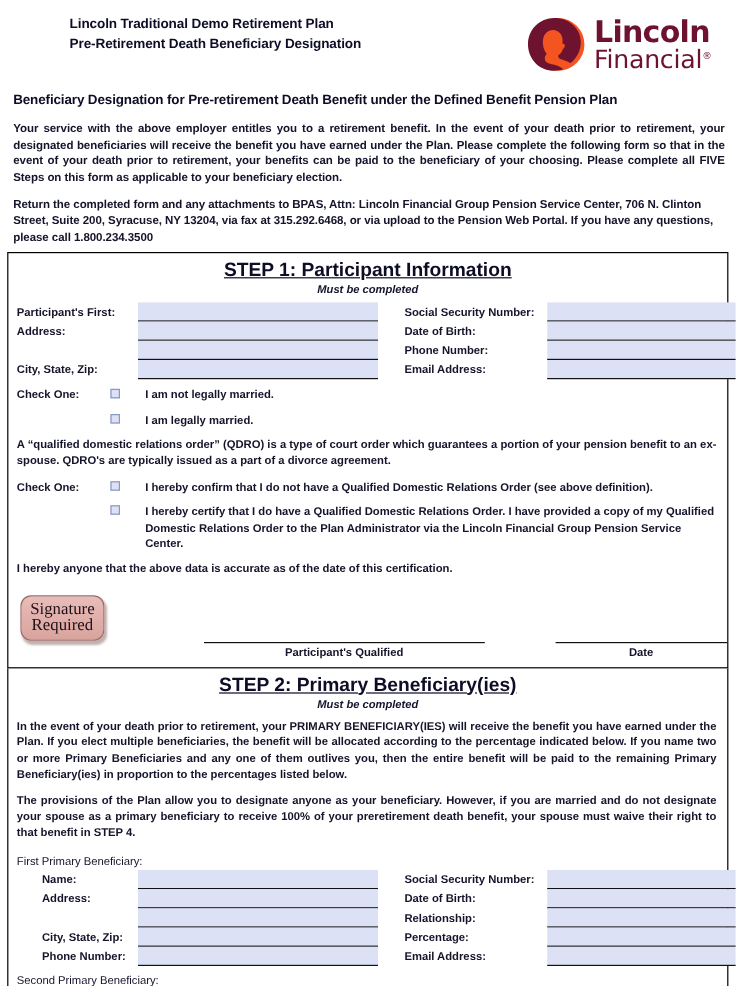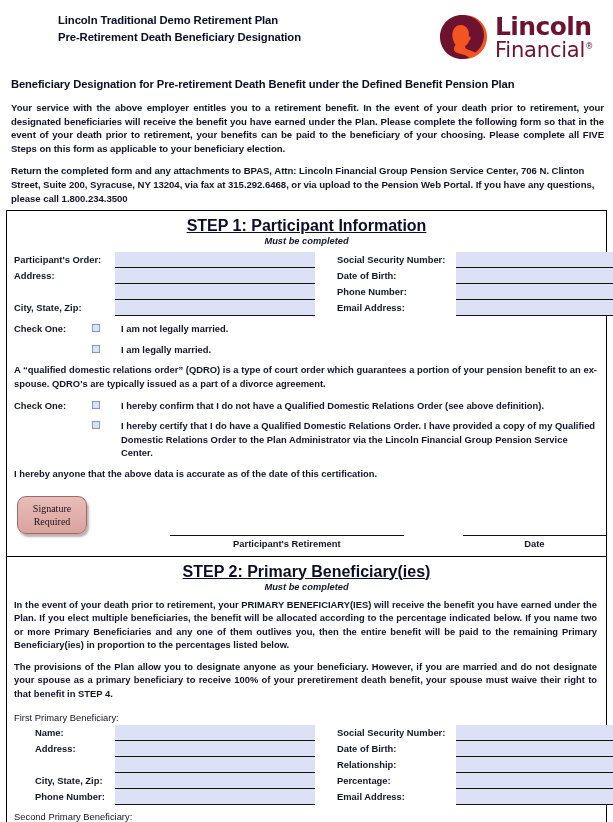--- a/index.html
+++ b/index.html
@@ -204,21 +204,21 @@
     width: 70px; height: 38px;
     background: linear-gradient(#e8bdb9, #d9a39d);
     border: 1.3px solid #9c6b66;
     border-radius: 9px;
     box-shadow: 2px 3px 2px rgba(120,80,80,0.45);
     display: flex;
     flex-direction: column;
     align-items: center;
     justify-content: center;
     font-family: "Liberation Serif", serif;
-    font-size: 10px;
+    font-size: 14px;
     color: #201018;
     line-height: 13px;
   }
   .sig-lines {
     position: absolute;
     left: 0; right: 0; top: 46px;
     display: flex;
   }
   .sig-line-1 { width: 238px; margin-left: 163px; }
   .sig-line-2 { width: 146px; margin-left: 59px; }
@@ -268,21 +268,21 @@
     <h2>Beneficiary Designation for Pre-retirement Death Benefit under the Defined Benefit Pension Plan</h2>
     <p>Your service with the above employer entitles you to a retirement benefit.  In the event of your death prior to retirement, your designated beneficiaries will receive the benefit you have earned under the Plan.  Please complete the following form so that in the event of your death prior to retirement, your benefits can be paid to the beneficiary of your choosing.  Please complete all FIVE Steps on this form as applicable to your beneficiary election.</p>
     <p class="last">Return the completed form and any attachments to BPAS, Attn: Lincoln Financial Group Pension Service Center, 706 N. Clinton Street, Suite 200, Syracuse, NY 13204, via fax at 315.292.6468, or via upload to the Pension Web Portal.    If you have any questions, please call 1.800.234.3500</p>
   </div>
 
   <div class="step-box">
     <div class="step-title">STEP 1: Participant Information</div>
     <div class="step-sub">Must be completed</div>
 
     <div class="fieldgrid">
-      <div class="fg-label">Participant's Order:</div>
+      <div class="fg-label">Participant's First:</div>
       <div class="fg-input"></div>
       <div class="fg-spacer"></div>
       <div class="fg-label">Social Security Number:</div>
       <div class="fg-input"></div>
 
       <div class="fg-label">Address:</div>
       <div class="fg-input"></div>
       <div class="fg-spacer"></div>
       <div class="fg-label">Date of Birth:</div>
       <div class="fg-input"></div>
@@ -331,21 +331,21 @@
     <div class="para noj">I hereby anyone that the above data is accurate as of the date of this certification.</div>
 
     <div class="sig-area">
       <div class="sig-btn">
         <span>Signature</span>
         <span>Required</span>
       </div>
       <div class="sig-lines">
         <div class="sig-line-1">
           <div class="rule"></div>
-          <div class="sig-cap">Participant's Retirement</div>
+          <div class="sig-cap">Participant's Qualified</div>
         </div>
         <div class="sig-line-2">
           <div class="rule"></div>
           <div class="sig-cap">Date</div>
         </div>
       </div>
     </div>
   </div>
 
   <div class="step-box">

